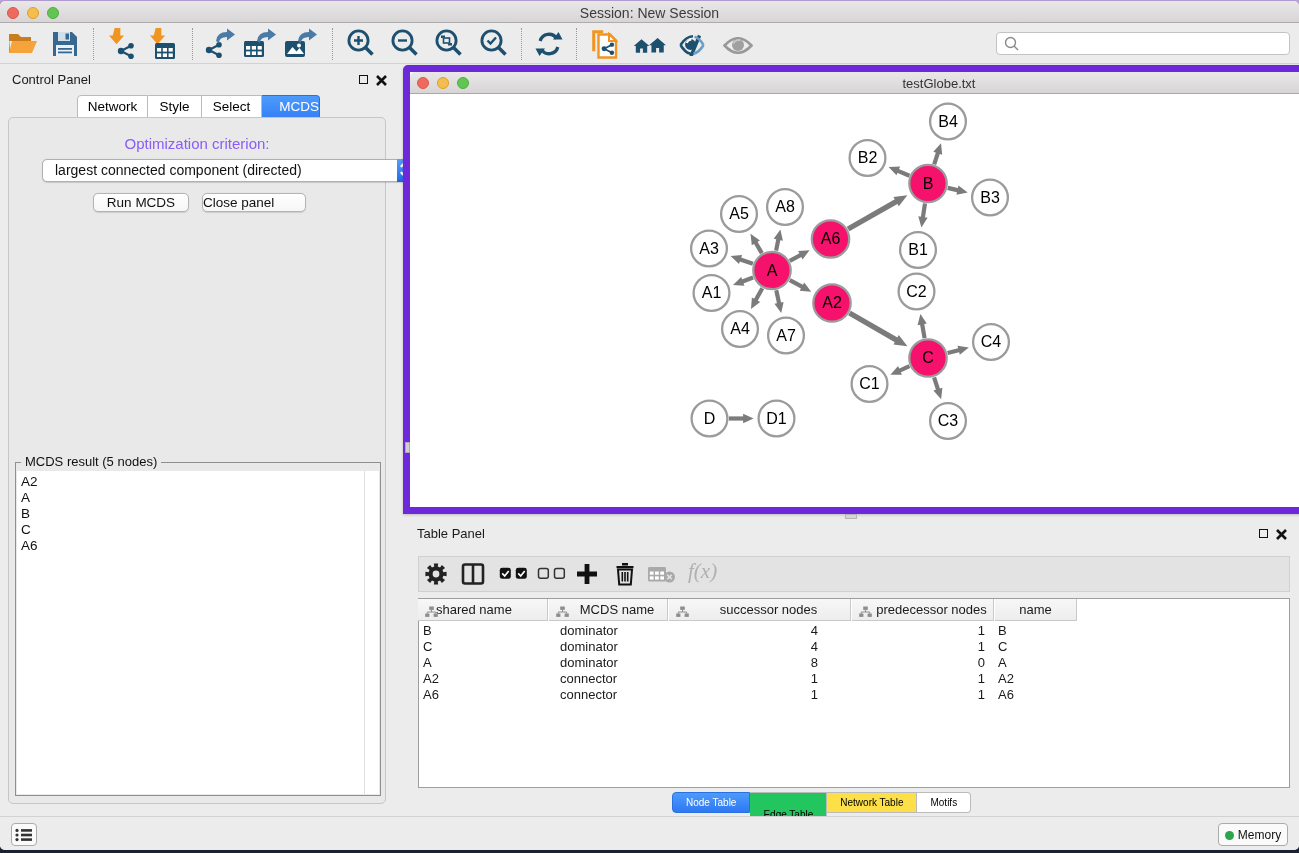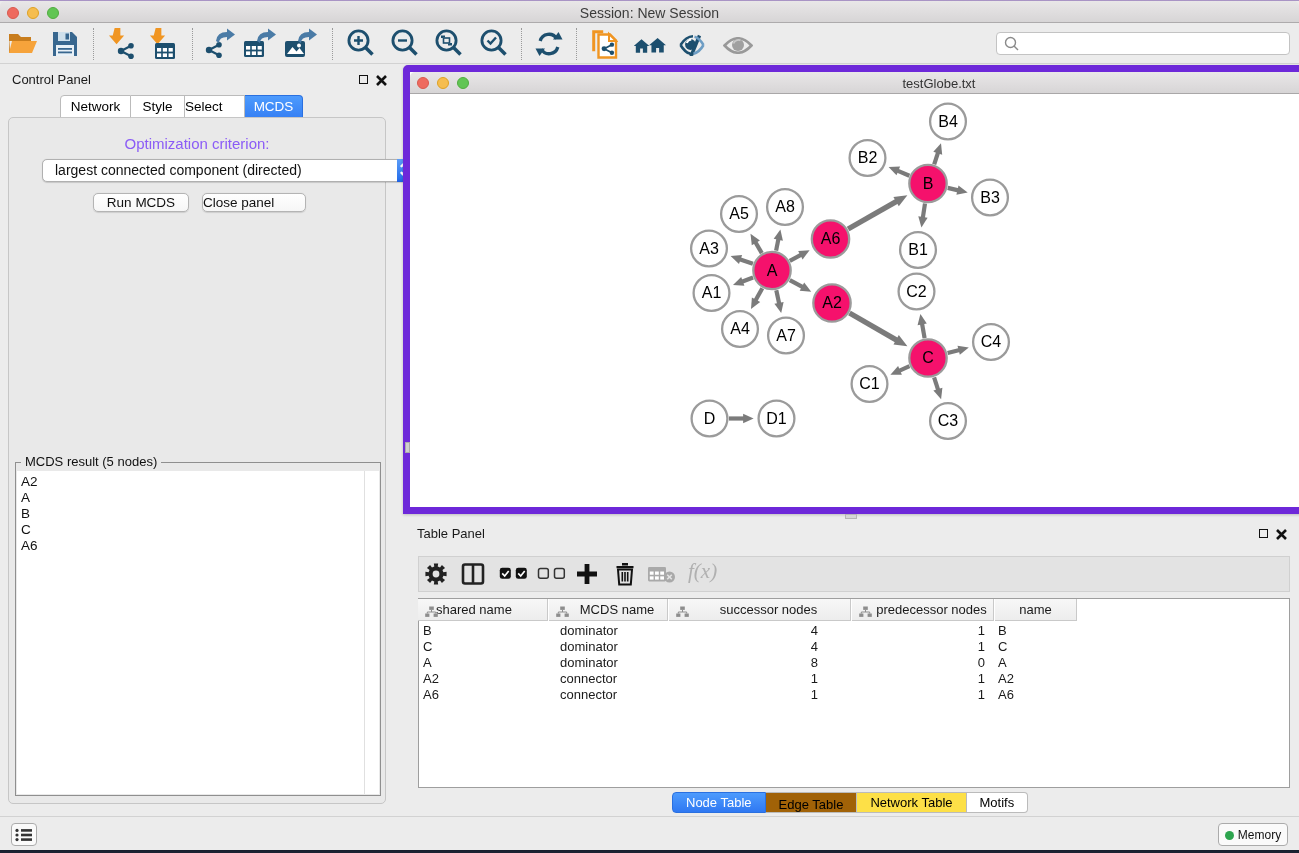--- a/index.html
+++ b/index.html
@@ -1,19 +1,19 @@
 <!DOCTYPE html>
 <html><head><meta charset="utf-8"><style>
 *{margin:0;padding:0;box-sizing:border-box}
 body{width:1299px;height:853px;font-family:"Liberation Sans",sans-serif;position:relative;overflow:hidden;
 background:linear-gradient(180deg,#b9a3d8 0%,#9d86c4 40%,#3a3560 75%,#1b2232 100%);}
 .abs{position:absolute}
 </style></head><body>
 
-<div class="abs" style="left:0;top:1px;width:1299px;height:849px;background:#ececec;border-radius:0;box-shadow:0 0 1px rgba(0,0,0,.5)">
+<div class="abs" style="left:0;top:1px;width:1299px;height:849px;background:#ececec;border-radius:5px;box-shadow:0 0 1px rgba(0,0,0,.5)">
 <div class="abs" style="left:0;top:0;width:1299px;height:22px;background:linear-gradient(#e9e7e8,#d7d5d6);border-radius:5px 5px 0 0;border-bottom:1px solid #adabac">
 <div class="abs" style="left:6.7px;top:5.8px;width:12px;height:12px;border-radius:50%;background:#ee6a5f;border:0.5px solid #d9594e"></div>
 <div class="abs" style="left:26.8px;top:5.8px;width:12px;height:12px;border-radius:50%;background:#f5bd4f;border:0.5px solid #dfa123"></div>
 <div class="abs" style="left:46.9px;top:5.8px;width:12px;height:12px;border-radius:50%;background:#61c554;border:0.5px solid #51ac40"></div>
 <div style="text-align:center;font-size:14px;color:#3c3c3c;padding-top:3.5px">Session: New Session</div>
 </div>
 <div class="abs" style="left:0;top:23px;width:1299px;height:40px;background:#ececec;border-bottom:1px solid #d2d2d2">
 <div style="position:absolute;left:8px;top:7px"><svg width="30" height="26" viewBox="0 0 30 26" xmlns="http://www.w3.org/2000/svg">
 <path d="M1 3 h9 l3 3 h10 v4 h-22 z" fill="#c87d1e"></path>
 <path d="M1 3 v19 h3 l-2 -1 z" fill="#c87d1e"></path>
@@ -145,25 +145,25 @@
 <div style="position:absolute;left:1003px;top:11px"><svg width="18" height="18" viewBox="0 0 18 18" xmlns="http://www.w3.org/2000/svg">
 <circle cx="7.5" cy="7.5" r="5" fill="none" stroke="#8a8a8a" stroke-width="1.4"></circle>
 <line x1="11" y1="11" x2="15" y2="15" stroke="#8a8a8a" stroke-width="1.4"></line>
 </svg></div>
 </div>
 <div class="abs" style="left:12px;top:71px;font-size:13px;color:#1a1a1a">Control Panel</div>
 <div class="abs" style="left:359px;top:74px;width:9px;height:9px;border:1.6px solid #111"></div>
 <svg class="abs" style="left:375px;top:73px" width="13" height="13">
       <path d="M2 2 L11 11 M11 2 L2 11" stroke="#111" stroke-width="2.6"></path>
     </svg>
-<div class="abs" style="left:60px;top:94px;height:30px;display:flex;font-size:13.5px">
+<div class="abs" style="left:77px;top:94px;height:30px;display:flex;font-size:13.5px">
 <div style="width:71px;background:#fff;border:1px solid #bbb;border-radius:4px 0 0 0;text-align:center;line-height:21px">Network</div>
 <div style="width:54px;background:#fff;border:1px solid #bbb;border-left:none;text-align:center;line-height:21px">Style</div>
-<div style="width:60px;background:#fff;border:1px solid #bbb;border-left:none;line-height:21px">Select</div>
-<div style="width:58px;background:linear-gradient(#4d9bfd,#2f78f2);color:#fff;border:1px solid #2a70e0;border-left:none;border-radius:0 4px 4px 0;text-align:center;line-height:21px">MCDS</div>
+<div style="width:60px;background:#fff;border:1px solid #bbb;border-left:none;text-align:center;line-height:21px">Select</div>
+<div style="width:58px;background:linear-gradient(#4d9bfd,#2f78f2);color:#fff;border:1px solid #2a70e0;border-left:none;border-radius:0 4px 4px 0;text-align:right;line-height:21px">MCDS</div>
 </div>
 <div class="abs" style="left:8px;top:116px;width:378px;height:687px;background:#e9e9e9;border:1px solid #c6c6c6;border-radius:5px"></div>
 <div class="abs" style="left:0;top:134px;width:394px;text-align:center;font-size:15px;color:#8b5cf6">Optimization criterion:</div>
 <div class="abs" style="left:42px;top:157.5px;width:373px;height:23px;background:#fff;border:1px solid #b0b0b0;border-radius:5px;box-shadow:0 0.5px 1px rgba(0,0,0,.15)">
 <div style="position:absolute;left:12px;top:2px;font-size:14px;color:#111">largest connected component (directed)</div>
 <div style="position:absolute;right:-1px;top:-1px;width:18px;height:23px;border-radius:0 5px 5px 0;background:linear-gradient(#5c9df8,#2a72ec 85%,#1f5fe0);">
 <svg width="16" height="21">
           <path d="M4.5 7.2 L8 3.8 L11.5 7.2" stroke="#fff" stroke-width="2.4" fill="none" stroke-linecap="round" stroke-linejoin="round"></path>
           <path d="M4.5 13.8 L8 17.2 L11.5 13.8" stroke="#fff" stroke-width="2.4" fill="none" stroke-linecap="round" stroke-linejoin="round"></path>
         </svg>
@@ -371,23 +371,23 @@
 <div class="abs" style="left:423px;top:670px;font-size:13px;color:#1a1a1a">A2</div>
 <div class="abs" style="left:560px;top:670px;font-size:13px;color:#1a1a1a">connector</div>
 <div class="abs" style="left:768px;top:670px;width:50px;text-align:right;font-size:13px;color:#1a1a1a">1</div>
 <div class="abs" style="left:935px;top:670px;width:50px;text-align:right;font-size:13px;color:#1a1a1a">1</div>
 <div class="abs" style="left:998px;top:670px;font-size:13px;color:#1a1a1a">A2</div>
 <div class="abs" style="left:423px;top:686px;font-size:13px;color:#1a1a1a">A6</div>
 <div class="abs" style="left:560px;top:686px;font-size:13px;color:#1a1a1a">connector</div>
 <div class="abs" style="left:768px;top:686px;width:50px;text-align:right;font-size:13px;color:#1a1a1a">1</div>
 <div class="abs" style="left:935px;top:686px;width:50px;text-align:right;font-size:13px;color:#1a1a1a">1</div>
 <div class="abs" style="left:998px;top:686px;font-size:13px;color:#1a1a1a">A6</div>
-<div class="abs" style="left:672px;top:791px;height:21px;display:flex;font-size:13px">
+<div class="abs" style="left:672px;top:791px;height:21px;display:flex;font-size:10px">
 <div style="background:linear-gradient(#4d9bfd,#2f78f2);color:#fff;border:1px solid #2a70e0;border-radius:4px 0 0 4px;padding:0 13px;line-height:20px">Node Table</div>
-<div style="background:#a16207;border:1px solid #bbb;border-left:none;padding:2px 13px;line-height:20px">Edge Table</div>
+<div style="background:#22c55e;border:1px solid #bbb;border-left:none;padding:12px 13px;line-height:20px">Edge Table</div>
 <div style="background:#fde047;border:1px solid #bbb;border-left:none;padding:0 13px;line-height:20px">Network Table</div>
 <div style="background:#fff;border:1px solid #bbb;border-left:none;border-radius:0 4px 4px 0;padding:0 13px;line-height:20px">Motifs</div>
 </div>
 <div class="abs" style="left:0;top:815px;width:1299px;height:34px;background:#ececec;border-top:1px solid #d2d2d2;border-radius:0 0 5px 5px"></div>
 <div class="abs" style="left:11px;top:822px;width:26px;height:23px;background:#fafafa;border:1px solid #ababab;border-radius:4px"></div>
 <div style="position:absolute;left:15px;top:827px"><svg width="18" height="14" viewBox="0 0 18 14" xmlns="http://www.w3.org/2000/svg">
 <circle cx="2" cy="2.4" r="1.6" fill="#333"></circle>
         <rect x="6" y="1.1" width="11" height="2.6" fill="#333"></rect>
 <circle cx="2" cy="7" r="1.6" fill="#333"></circle>
         <rect x="6" y="5.7" width="11" height="2.6" fill="#333"></rect>

